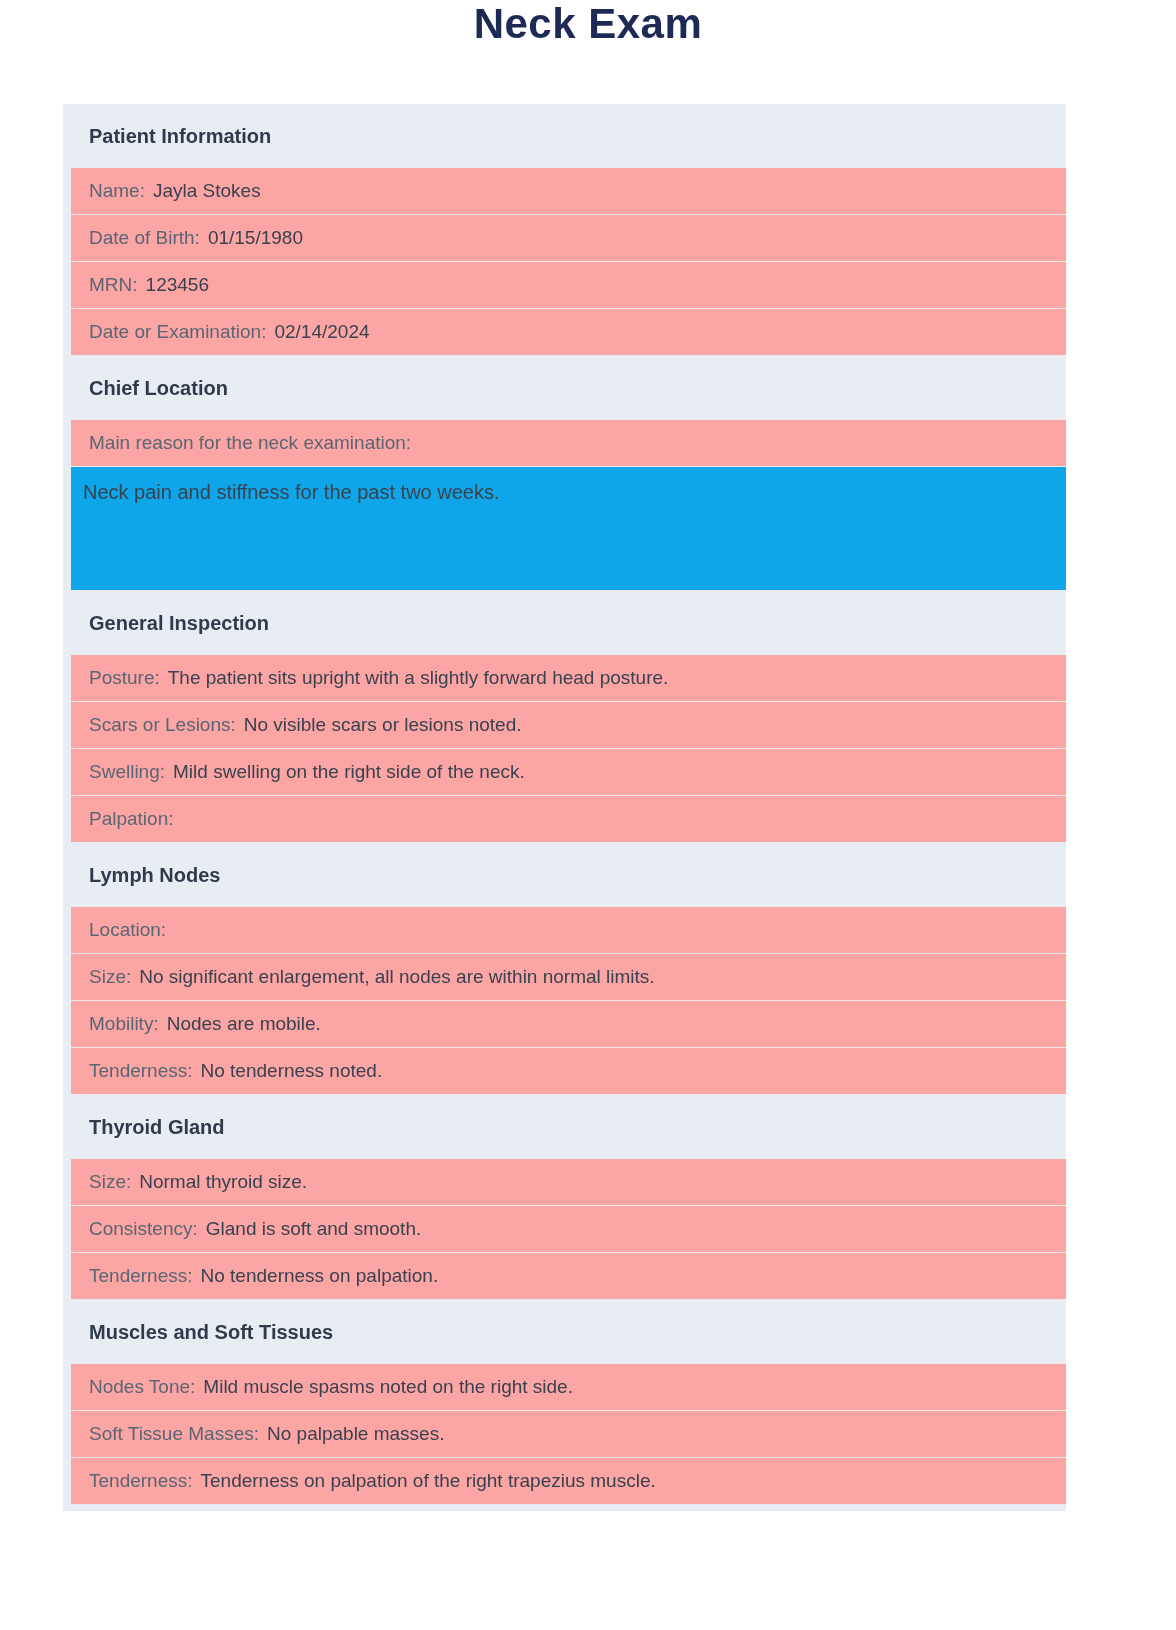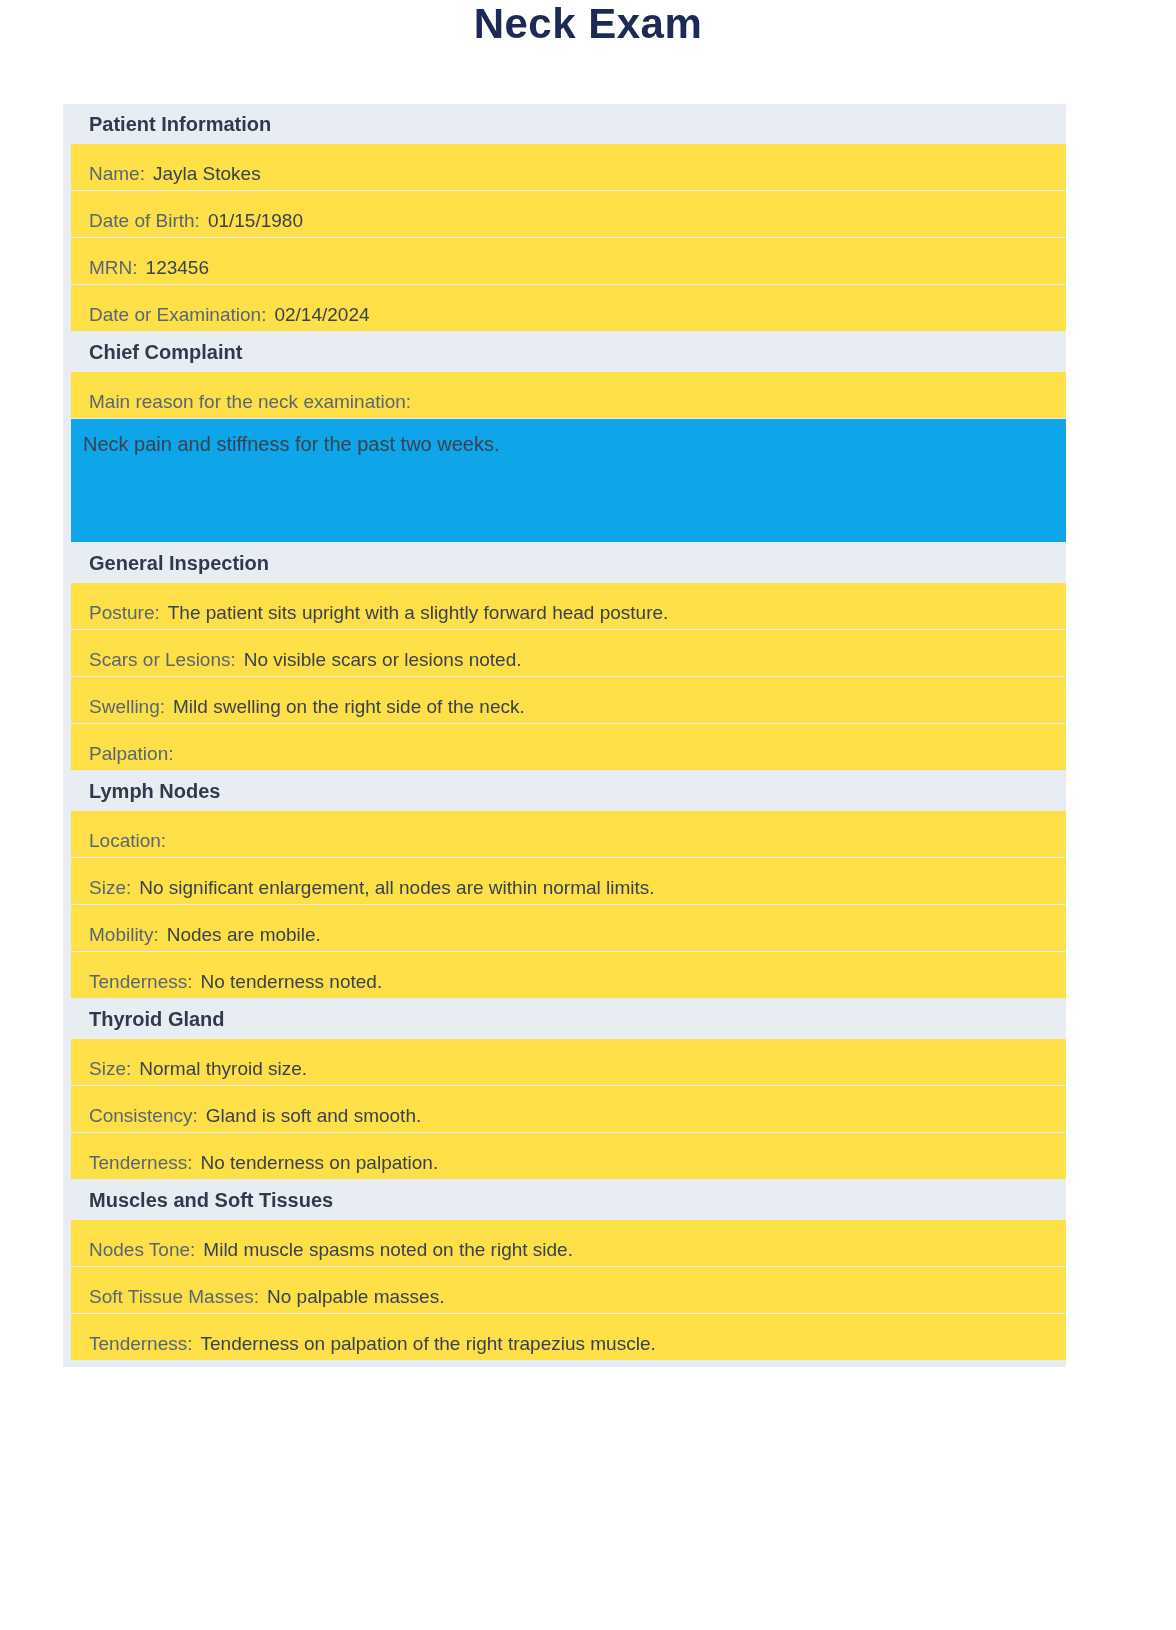--- a/index.html
+++ b/index.html
@@ -17,36 +17,36 @@
     letter-spacing: 0.5px;
   }
   .form {
     margin: 56px 0 0 63px;
     width: 1003px;
     background: #e8edf3;
     padding-left: 8px;
     padding-bottom: 6px;
   }
   .section-header {
-    height: 40px;
+    height: 64px;
     background: #e8edf3;
     margin-left: -8px;
     padding-left: 26px;
     display: flex;
     align-items: center;
     font-weight: bold;
     font-size: 20px;
     color: #2f3b4c;
   }
   .row {
     min-height: 47px;
-    background: #fde047;
+    background: #fca5a5;
     border-bottom: 1px solid #e6ebf0;
     display: flex;
-    align-items: flex-end;
+    align-items: center;
     padding: 4px 18px;
     font-size: 19px;
     line-height: 1.25;
   }
   .row .label {
     color: #5a6672;
     margin-right: 8px;
     white-space: nowrap;
   }
   .row .value {
@@ -83,21 +83,21 @@
   <div class="row">
     <span class="label">MRN:</span>
     <span class="value">123456</span>
   </div>
   <div class="row">
     <span class="label">Date or Examination:</span>
     <span class="value">02/14/2024</span>
   </div>
 
   <div class="section-header">
-    <span>Chief Complaint</span>
+    <span>Chief Location</span>
   </div>
   <div class="row">
     <span class="label">Main reason for the neck examination:</span>
     <span class="value"></span>
   </div>
   <div class="note-area">Neck pain and stiffness for the past two weeks.</div>
 
   <div class="section-header">
     <span>General Inspection</span>
   </div>

